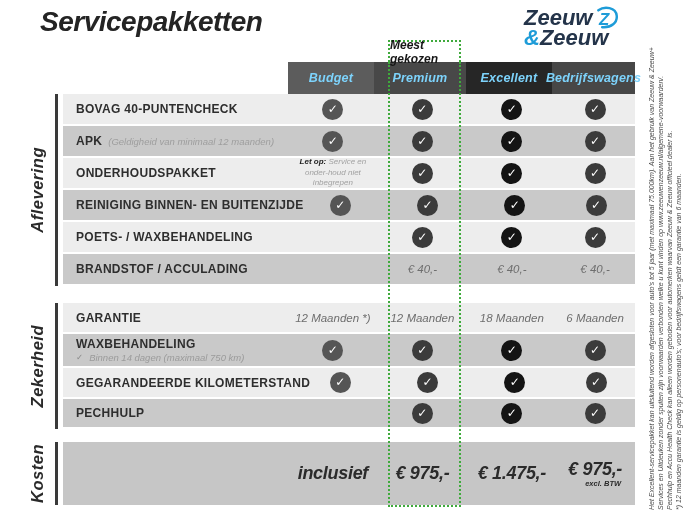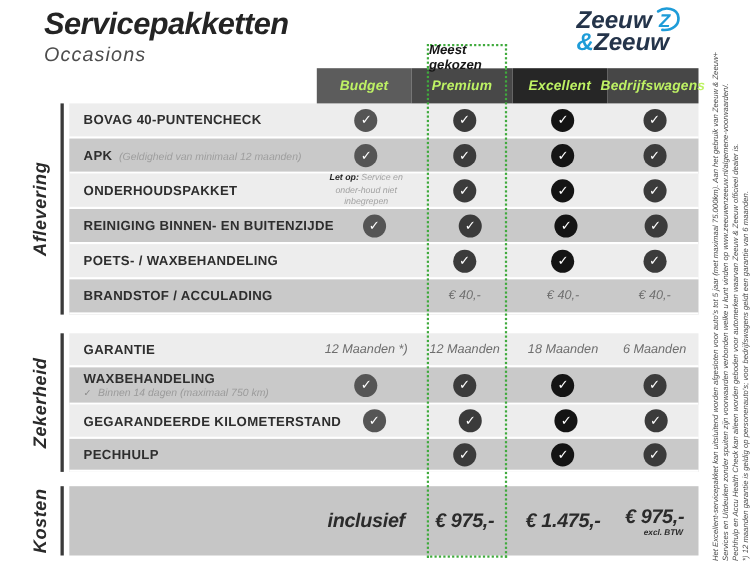--- a/index.html
+++ b/index.html
@@ -21,21 +21,21 @@
 
   
   .table{position:absolute;left:63px;top:40px;width:572px;}
   .badge-row{position:relative;height:22px;}
   .badge{position:absolute;left:325px;top:0;width:73px;height:22px;box-sizing:border-box;
          background:#fff;border-top:2px dotted #3faa3c;border-left:2px dotted #3faa3c;border-right:2px dotted #3faa3c;
          display:flex;align-items:center;justify-content:center;
          font-size:12px;font-weight:bold;font-style:italic;color:#161616;z-index:6;}
   .hrow{display:flex;height:32px;}
   .hcell-empty{width:235px;}
-  .hcell{display:flex;align-items:center;justify-content:center;color:#bef264;
+  .hcell{display:flex;align-items:center;justify-content:center;color:#7dd3fc;
          font-style:italic;font-weight:bold;font-size:12.5px;letter-spacing:0.2px;}
   .w-budget{width:90px;} .w-premium{width:96px;} .w-excellent{width:90px;} .w-bedrijf{width:83px;}
 
   .trow{display:flex;box-sizing:border-box;border-bottom:2px solid #fff;height:32px;}
   .row-light{background:#ededed;}
   .row-dark{background:#c9c9c9;}
   .trow-tall{height:34px;}
   .trow-b{height:31px;}
   .trow-b-last{height:30px;}
   .gap-a{height:17px;} .gap-b{height:13px;}
@@ -77,21 +77,20 @@
             writing-mode:vertical-rl;transform:rotate(180deg);}
   .fline{font-size:7px;font-style:italic;color:#4c4c4c;line-height:9px;white-space:nowrap;}
 </style>
 </head>
 <body>
 
 <div class="canvas">
 
   <div class="titleblock">
     <h1>Servicepakketten</h1>
-    <div class="subtitle">Occasions</div>
   </div>
 
   <div class="logo">
     <div class="logo-line1">
       <span class="navy">Zeeuw</span>
       <svg width="26" height="24" viewBox="0 0 34 30">
         <path d="M7 5 C 15 -1, 30 1, 31 12 C 32 21, 24 28, 12 27" stroke="#1e9cd8" stroke-width="3.2" fill="none" stroke-linecap="round"></path>
         <text x="8" y="24" font-style="italic" font-weight="bold" font-size="22" fill="#1e9cd8" font-family="Liberation Sans, sans-serif">Z</text>
       </svg>
     </div>

